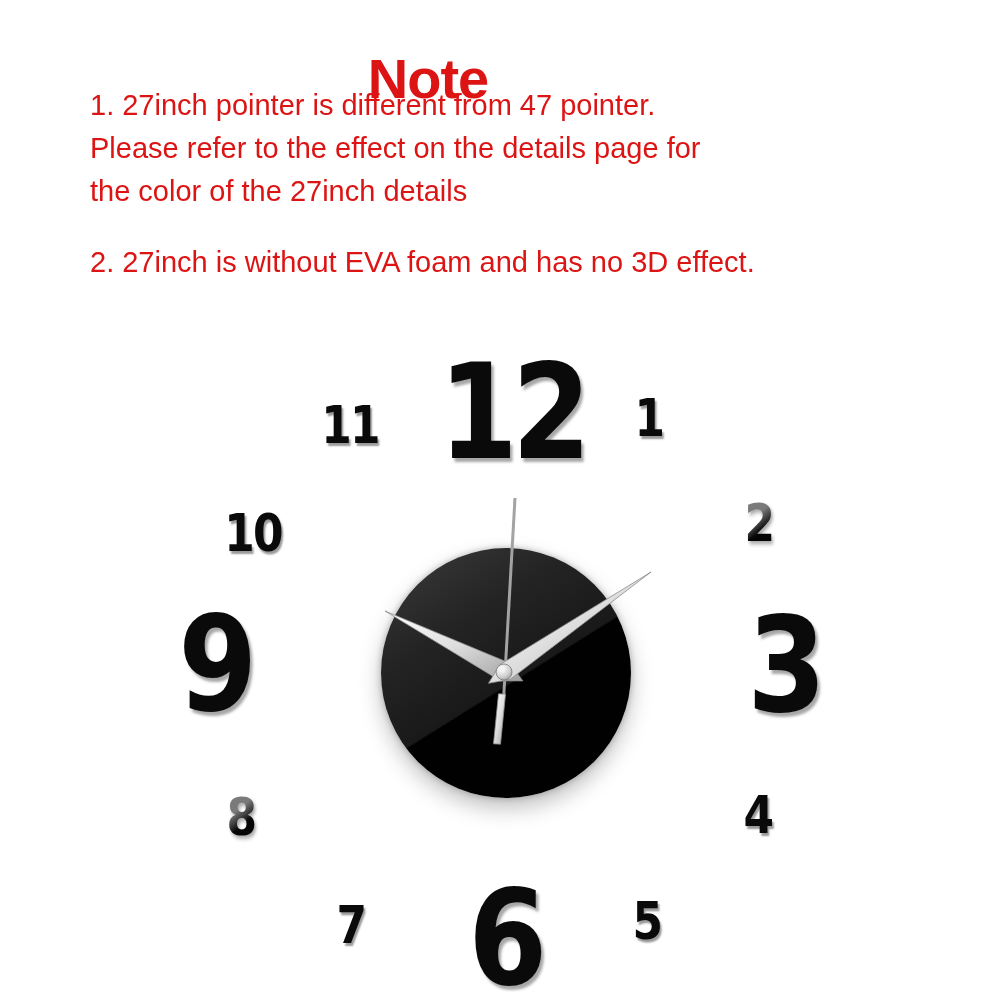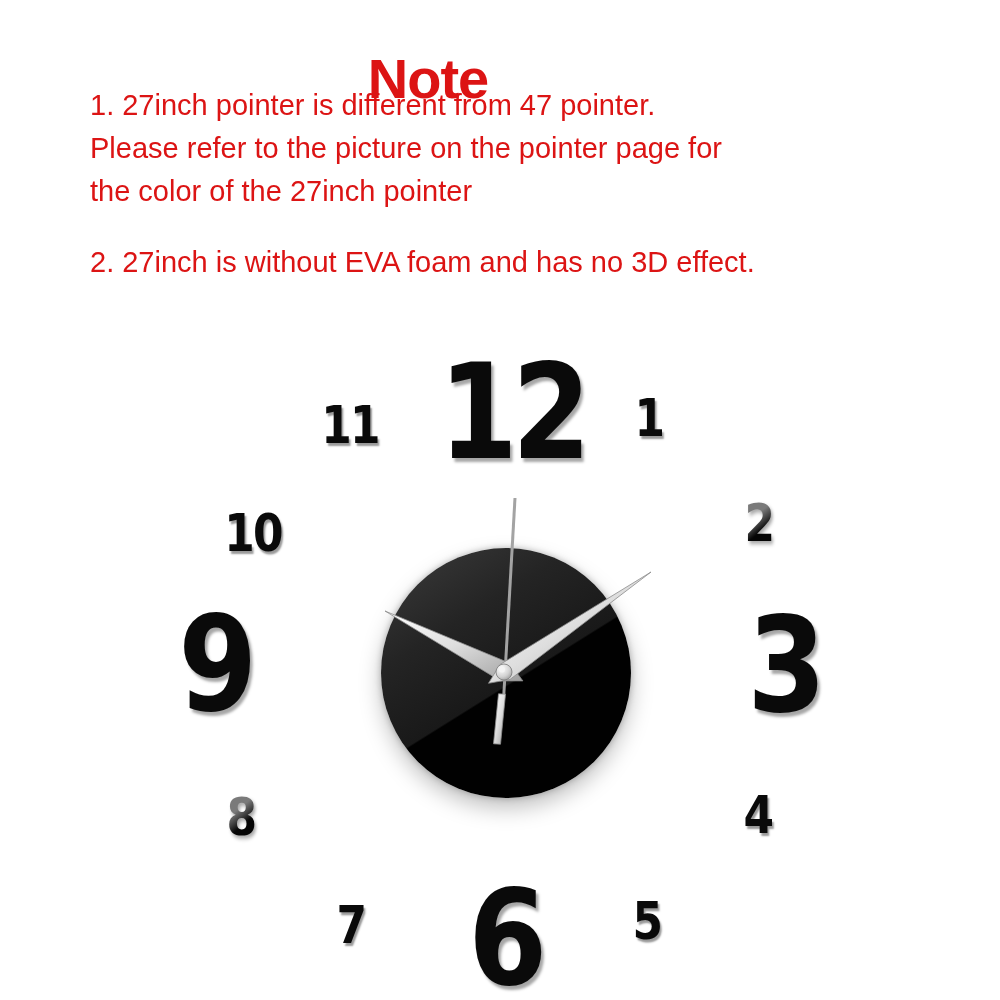--- a/index.html
+++ b/index.html
@@ -58,22 +58,22 @@
 </style>
 </head>
 <body>
 
 <div class="page">
 
   <h1 class="note-title">Note</h1>
 
   <div class="note-para p1">
     <div>1. 27inch pointer is different from 47 pointer.</div>
-    <div>Please refer to the picture on the pointer page for</div>
-    <div>the color of the 27inch pointer</div>
+    <div>Please refer to the effect on the details page for</div>
+    <div>the color of the 27inch details</div>
   </div>
 
   <div class="note-para p2">
     <div>2. 27inch is without EVA foam and has no 3D effect.</div>
   </div>
 
   <div class="clock">
 
     <div class="clock-face"></div>
 

